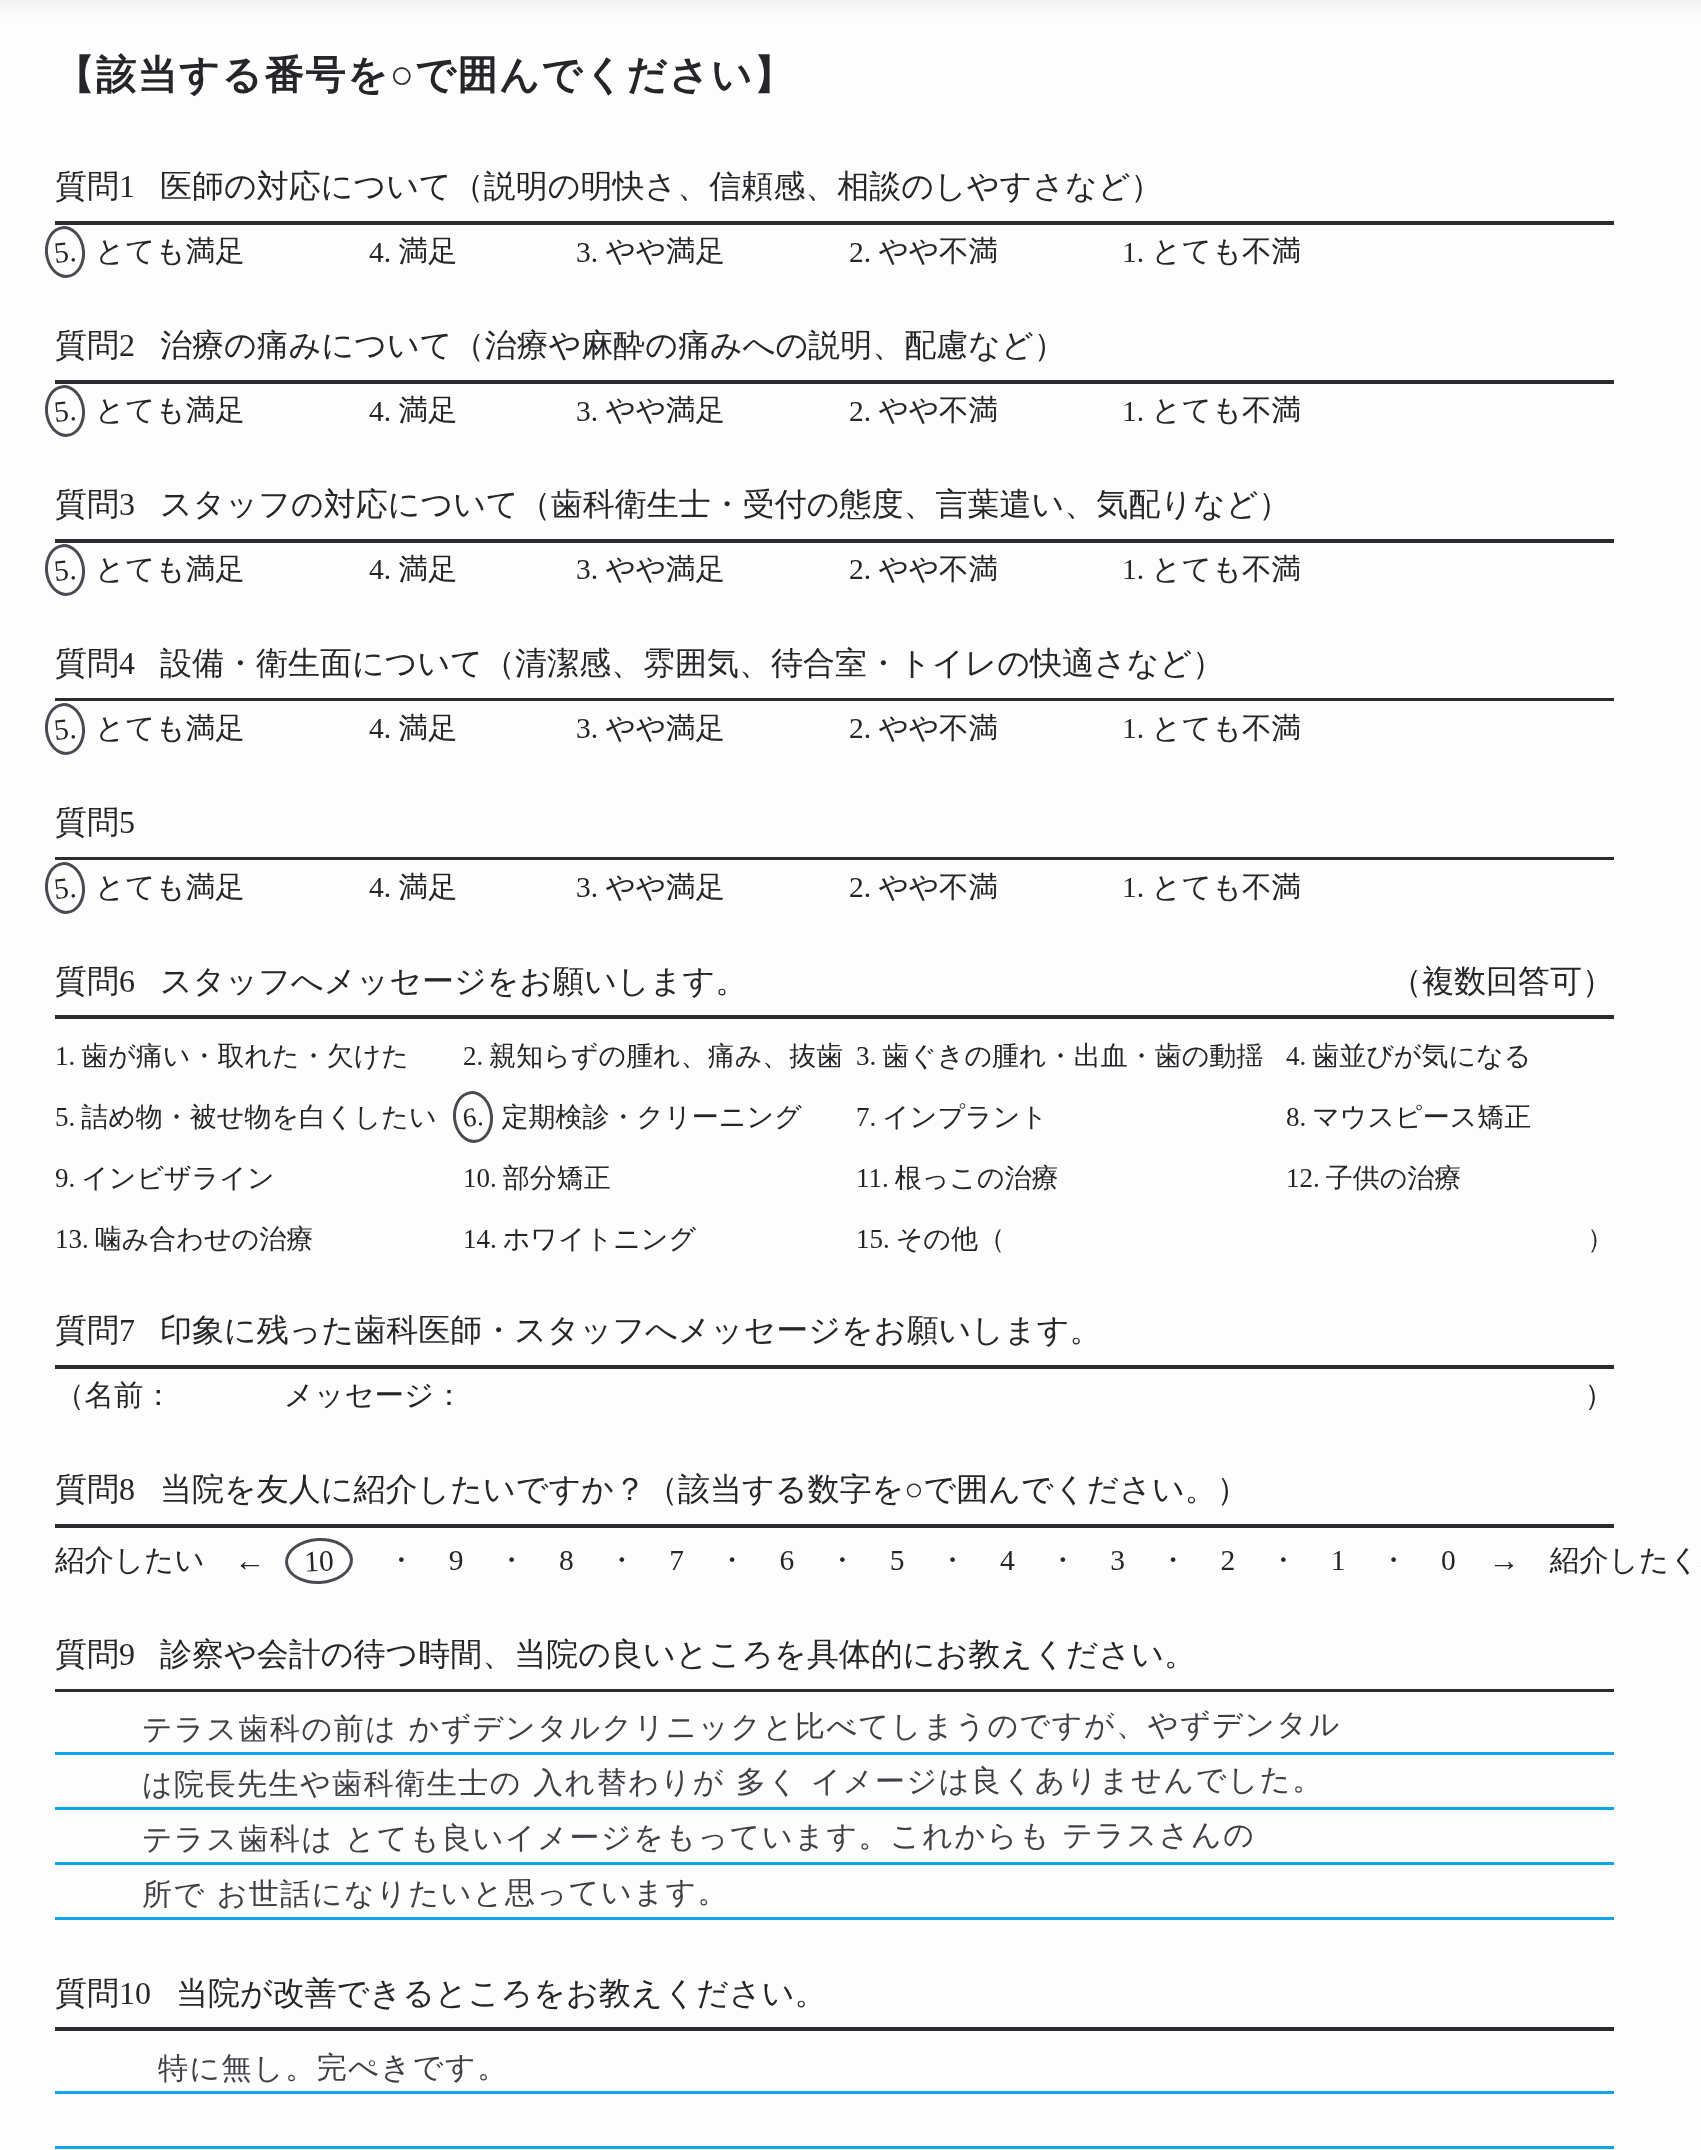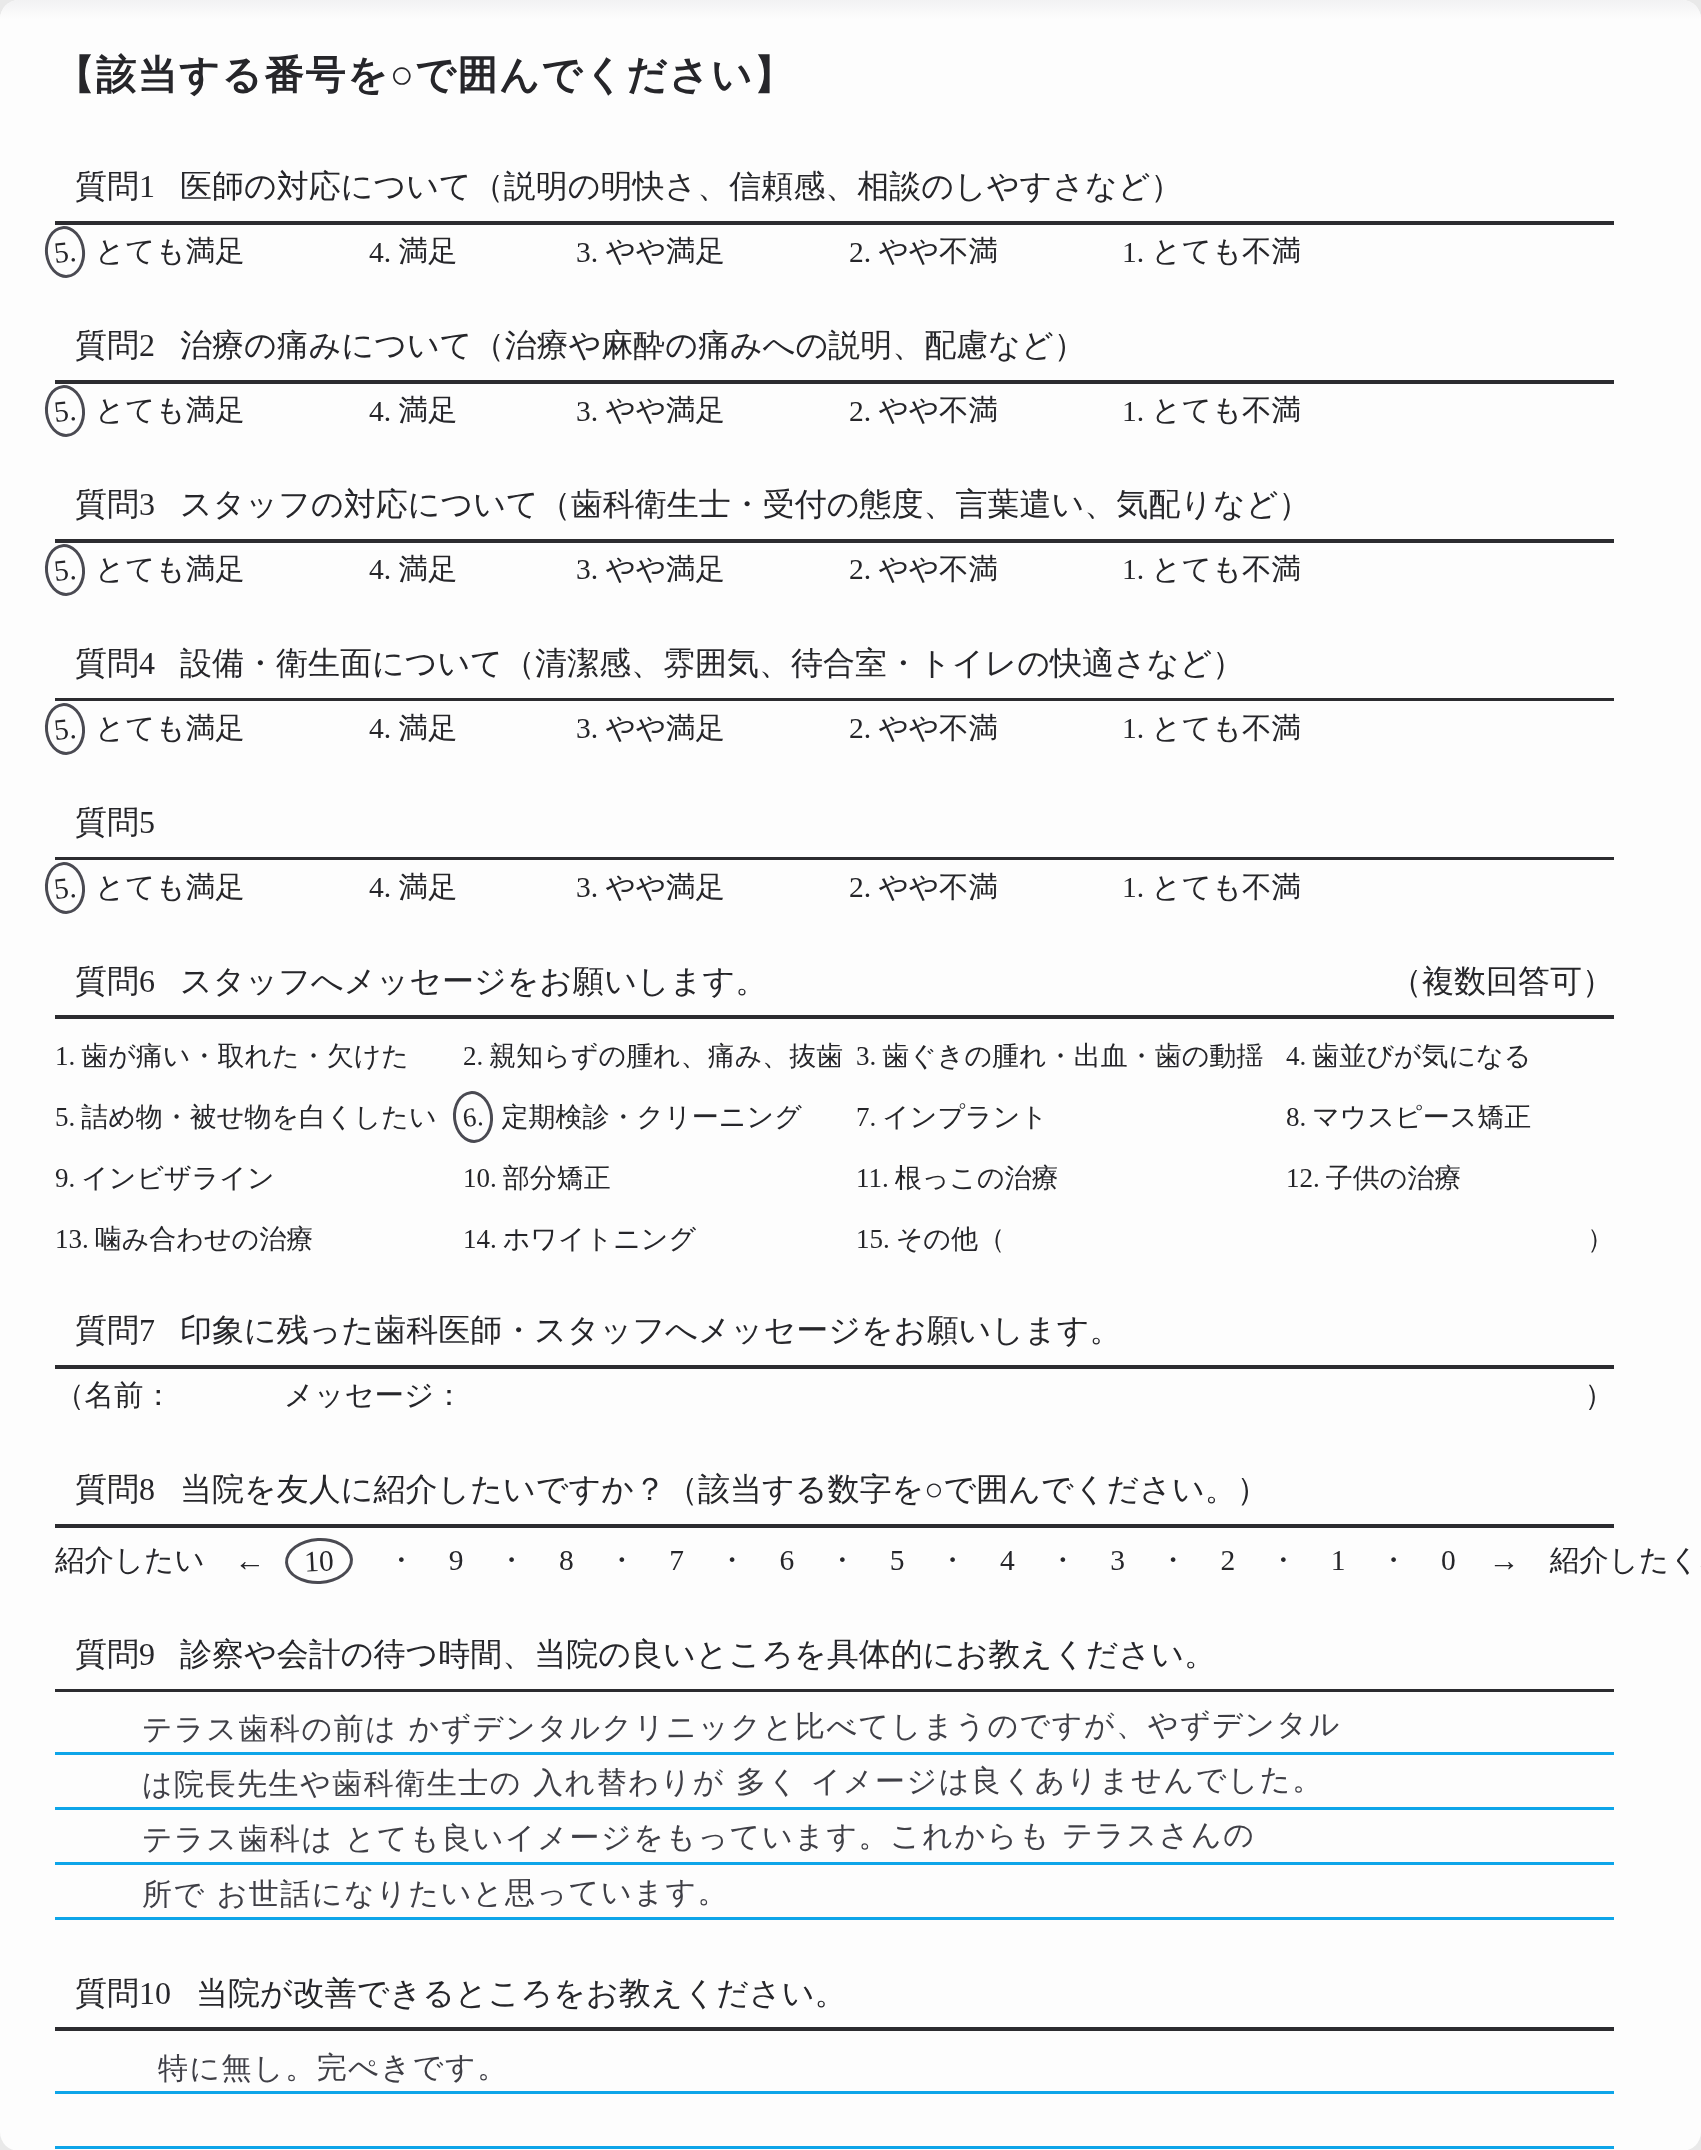--- a/index.html
+++ b/index.html
@@ -1,26 +1,26 @@
 <!DOCTYPE html>
 <html lang="ja" style="font-size:11.8px"><head>
 <meta charset="utf-8">
 <style>
   html,body { margin:0; padding:0; background:#e9e9e9; }
   .page {
     width:1701px; height:2151px; margin:0 auto; background:#fdfdfd;
     box-sizing:border-box; padding:37px 87px 0 55px;
     font-family:"Liberation Serif","DejaVu Serif",serif;
-    color:#26262a; overflow:hidden; position:relative;border-radius:19px;
+    color:#26262a; overflow:hidden; position:relative;
   }
   .scan-top { position:absolute; top:0; left:0; right:0; height:19px;
     background:linear-gradient(#f2f2f3,#fdfdfd); }
   .form-title { font-size:40px; font-weight:600; letter-spacing:1.5px; margin:10.3px 0 63px 0; }
   .q { margin-bottom:52px; }
-  .q-head { font-size:32px; display:flex; gap:25px; align-items:baseline; white-space:nowrap;margin-left:20px; }
+  .q-head { font-size:32px; display:flex; gap:25px; align-items:baseline; white-space:nowrap; }
   .q-note { margin-left:auto; }
   .rule { border:none; height:3.7px; background:#2c2c30; margin:11.8px 0 7.4px 0; }
   .opts { display:grid; grid-template-columns:314px 207px 273px 273px auto;
     font-size:29.5px; align-items:center; white-space:nowrap; }
   .opt { display:inline-flex; align-items:center; gap:7.4px; }
   .circle-mark {
     display:inline-flex; align-items:center; justify-content:center;
     min-width:40px; height:52px; margin:-10.3px 3px -10.3px -10.3px;
     border:3px solid #4a4a52; border-radius:50%; transform:rotate(-6deg);
     box-sizing:border-box; padding:0 3px;

